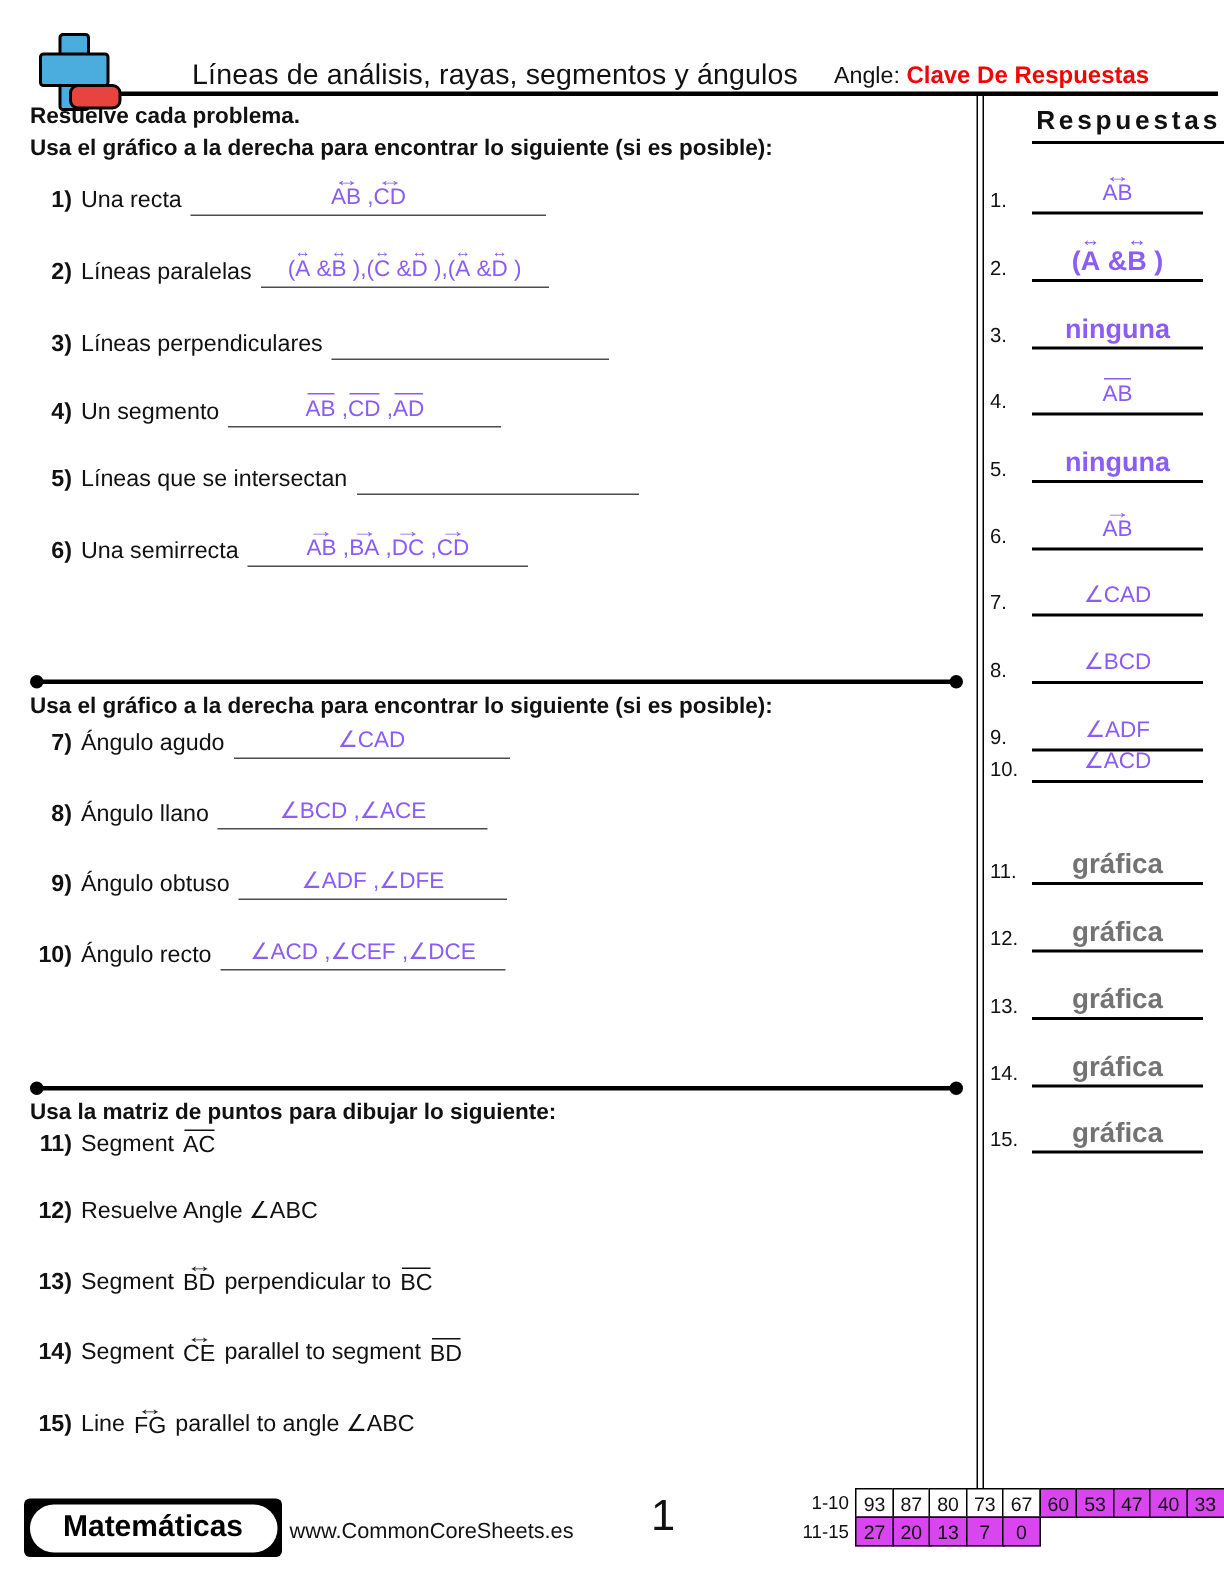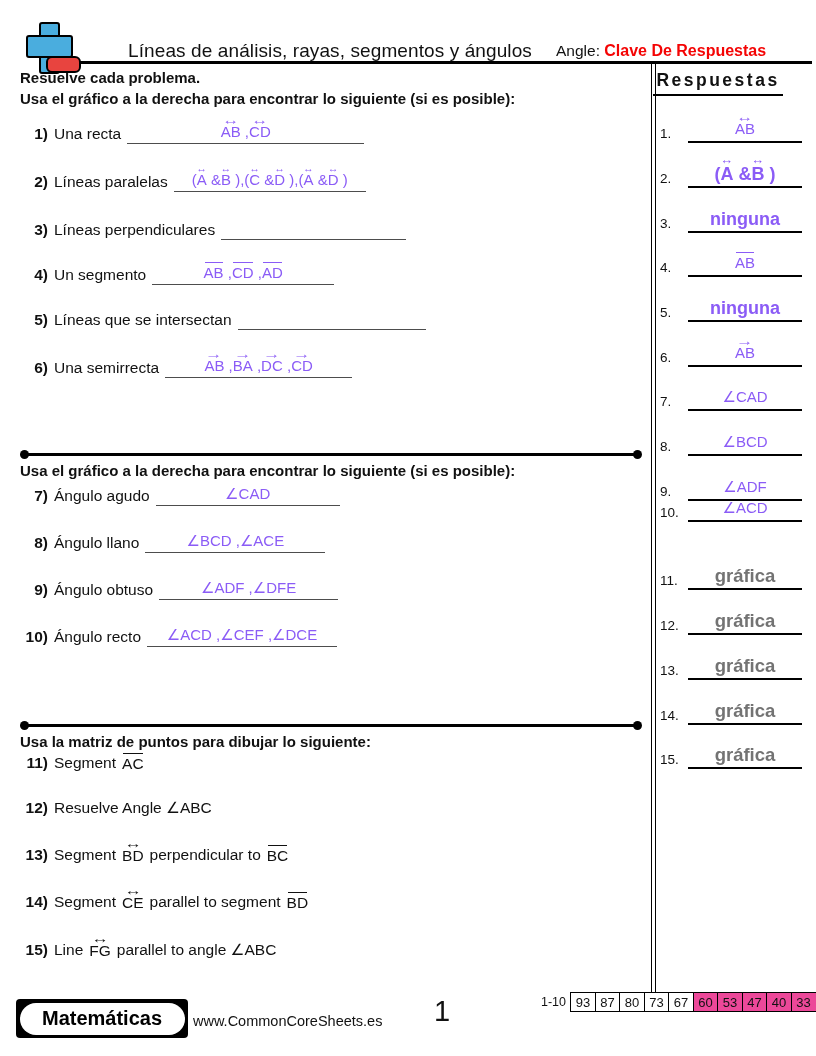--- a/index.html
+++ b/index.html
@@ -29,38 +29,38 @@
   .qtext{}
   .aline{display:inline-block;border-bottom:1.8px solid #4d4d4d;height:23px;line-height:23px;text-align:center;white-space:pre;}
   .ansred{color:#8b5cf6;font-size:15px;white-space:pre;}
   
   .ov{position:relative;display:inline-block;line-height:1.15;}
   .ov.line::before{content:"\2194";position:absolute;left:50%;top:-0.72em;transform:translateX(-50%) scaleX(1.45);font-size:.8em;line-height:1;}
   .ov.ray::before{content:"\2192";position:absolute;left:50%;top:-0.72em;transform:translateX(-50%) scaleX(1.45);font-size:.8em;line-height:1;}
   .ov.s1.line::before{transform:translateX(-50%);font-size:.72em;top:-0.78em;}
   .ov.seg::before{content:"";position:absolute;left:1px;right:1px;top:-2px;border-top:1.7px solid currentColor;}
   
-  .rtitle{position:absolute;left:649px;top:70px;width:138px;text-align:center;}
+  .rtitle{position:absolute;left:679px;top:70px;width:138px;text-align:right;}
   .rtitle span{display:inline-block;border-bottom:2.5px solid #000;padding:0 3px 3px;font-weight:bold;font-size:17.5px;letter-spacing:2.5px;}
   .ar{position:absolute;left:660px;width:142px;display:flex;align-items:flex-end;gap:4px;}
   .anum{font-size:13.5px;min-width:24px;line-height:18px;}
   .au{flex:1;border-bottom:2px solid #000;height:24px;line-height:24px;text-align:center;white-space:pre;}
   .abig{font-size:18px;font-weight:bold;}
   .ablue{color:#737373;font-size:18.5px;font-weight:bold;}
   
   .brand{position:absolute;left:16px;top:999px;width:172px;height:39px;background:#000;border-radius:4px;}
   .brandpill{position:absolute;left:3.5px;top:3.5px;right:3.5px;bottom:3.5px;background:#fff;border-radius:16px;
              text-align:center;font-weight:bold;font-size:20px;line-height:31px;color:#000;}
   .site{position:absolute;left:193px;top:1013px;font-size:14.5px;}
   .pgno{position:absolute;left:420px;top:995px;width:44px;text-align:center;font-size:29px;}
   .srow{position:absolute;display:flex;height:20px;font-size:13px;line-height:19px;}
   .slabel{text-align:right;padding-right:4px;font-size:12.5px;line-height:20px;}
   .scell{width:26px;margin-left:-1.5px;border:1.5px solid #000;text-align:center;box-sizing:border-box;}
   .scell.first{margin-left:0;}
-  .cw{background:#fff;} .cb{background:#ec4899;}
+  .cw{background:#fff;} .cb{background:#d946ef;}
 </style>
 </head>
 <body>
 
 <div class="page">
 
   <div class="hrule"></div>
   <div class="logo">
     <div class="plusv"></div>
     <div class="plush"></div>
@@ -264,14 +264,22 @@
     <span class="scell cw">80</span>
     <span class="scell cw">73</span>
     <span class="scell cw">67</span>
     <span class="scell cb">60</span>
     <span class="scell cb">53</span>
     <span class="scell cb">47</span>
     <span class="scell cb">40</span>
     <span class="scell cb">33</span>
   </div>
 
+  <div class="srow" style="left:512px;top:1010.5px">
+    <span class="slabel" style="width:54px">11-15</span>
+    <span class="scell cb first">27</span>
+    <span class="scell cb">20</span>
+    <span class="scell cb">13</span>
+    <span class="scell cb">7</span>
+    <span class="scell cb">0</span>
+  </div>
 
 </div>
 
 </body></html>

